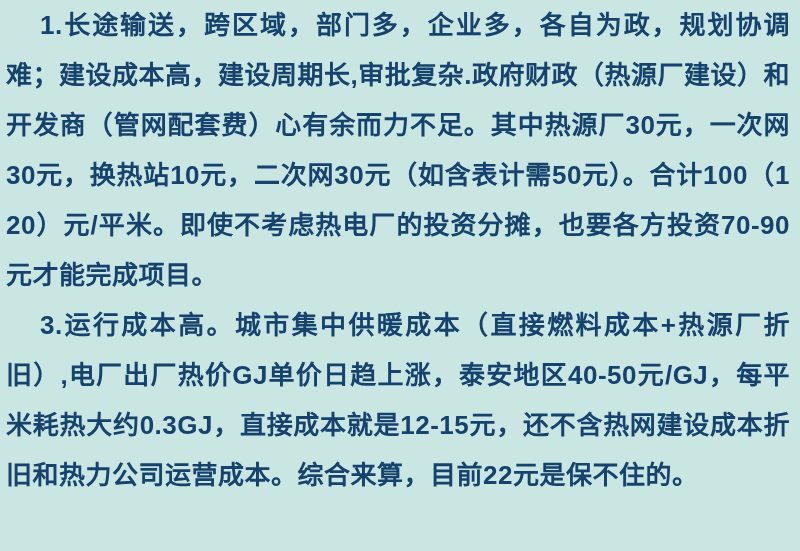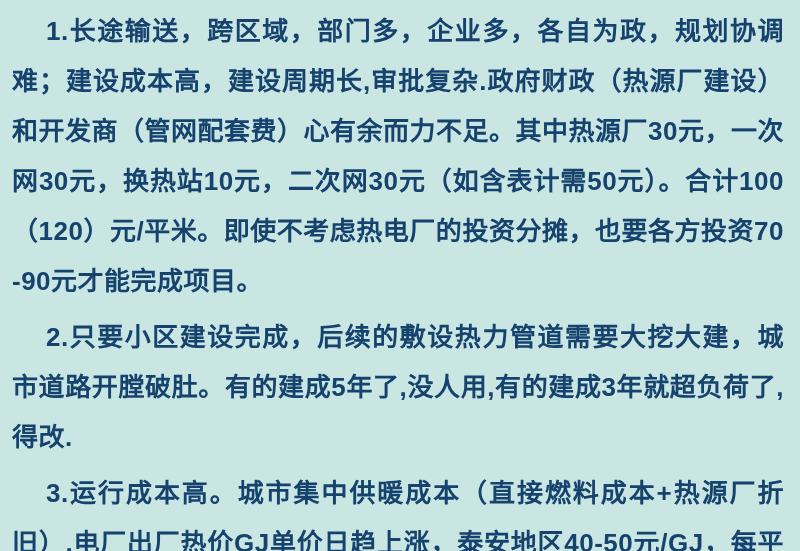--- a/index.html
+++ b/index.html
@@ -14,33 +14,32 @@
     font-family: "Liberation Sans", sans-serif;
   }
   .page {
     box-sizing: border-box;
     width: 800px;
     height: 551px;
     padding: 0 10px 0 6px;
     background: #c9e6e3;
   }
   .para {
-    margin: 6px;
+    margin: 0;
     padding: 0;
     font-size: 26px;
     line-height: 50px;
     font-weight: bold;
     color: #16426e;
     text-align: justify;
     text-justify: inter-ideograph;
     text-indent: 34px;
     letter-spacing: 0.5px;
     word-break: break-all;
   }
 </style>
 </head>
 <body>
 
 <div class="page">
   <p class="para">1.长途输送，跨区域，部门多，企业多，各自为政，规划协调难；建设成本高，建设周期长,审批复杂.政府财政（热源厂建设）和开发商（管网配套费）心有余而力不足。其中热源厂30元，一次网30元，换热站10元，二次网30元（如含表计需50元）。合计100（120）元/平米。即使不考虑热电厂的投资分摊，也要各方投资70-90元才能完成项目。</p>
-  <p class="para">2.只要小区建设完成，后续的敷设热力管道需要大挖大建，城市道路开膛破肚。有的建成5年了,没人用,有的建成3年就超负荷了,得改.</p>
   <p class="para">3.运行成本高。城市集中供暖成本（直接燃料成本+热源厂折旧）,电厂出厂热价GJ单价日趋上涨，泰安地区40-50元/GJ，每平米耗热大约0.3GJ，直接成本就是12-15元，还不含热网建设成本折旧和热力公司运营成本。综合来算，目前22元是保不住的。</p>
 </div>
 
 </body></html>

